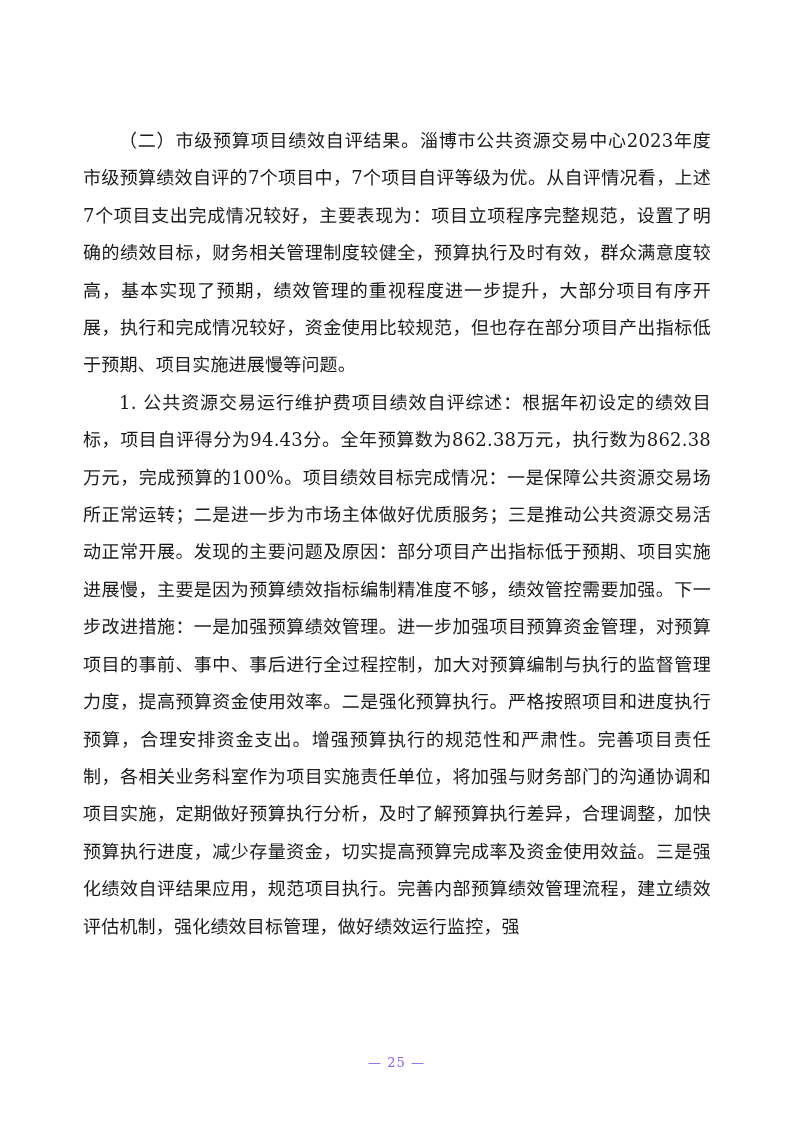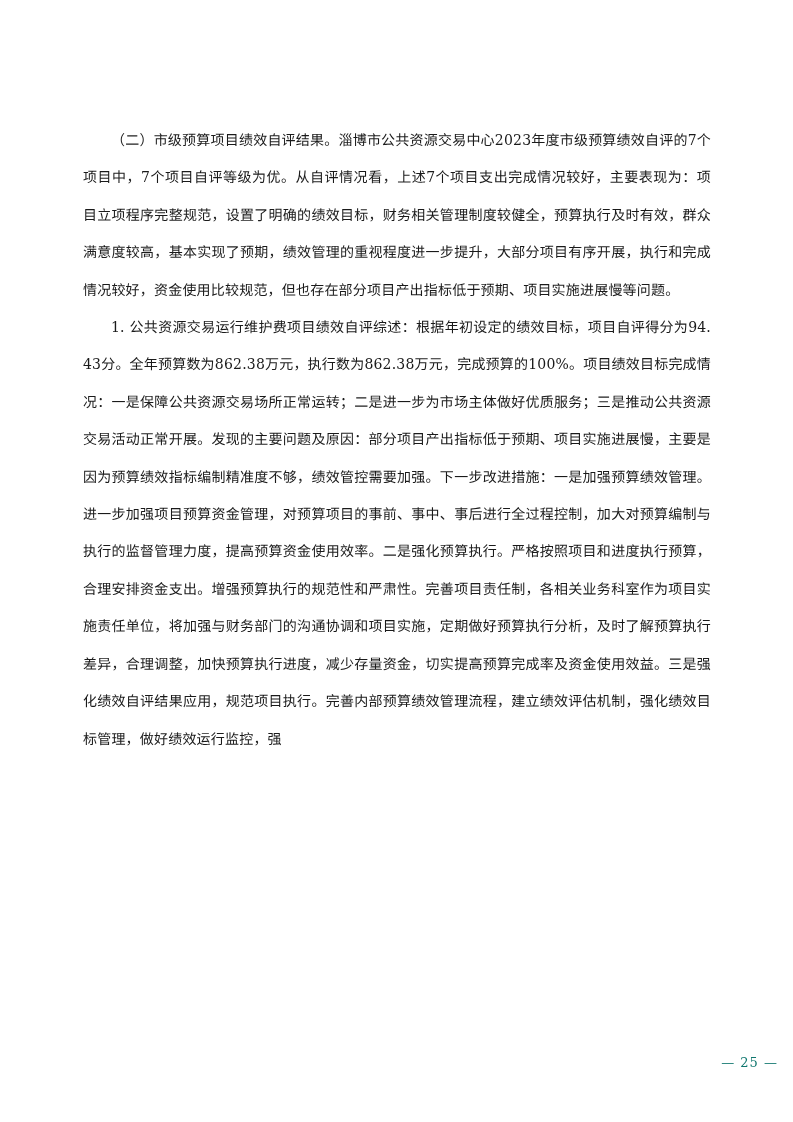--- a/index.html
+++ b/index.html
@@ -20,35 +20,35 @@
   .content {
     position: absolute;
     left: 83px;
     top: 122px;
     width: 628px;
     color: #1a1a1a;
   }
   .content p {
     margin: 0;
     padding: 0;
-    font-size: 14px;
+    font-size: 18px;
     line-height: 37.4px;
     text-align: justify;
     text-justify: inter-ideograph;
     text-indent: 2em;
     letter-spacing: 0.2px;
     word-break: break-all;
   }
   .footer {
     position: absolute;
     left: 0;
-    right: 15px;
+    right: 0;
     top: 1052px;
-    text-align: right;
-    color: #0f766e;
+    text-align: center;
+    color: #8b5cf6;
   }
   .footer .page-number {
     font-size: 13px;
     letter-spacing: 1px;
     font-family: "DejaVu Serif", "Liberation Serif", serif;
   }
 </style>
 </head>
 <body>
 

